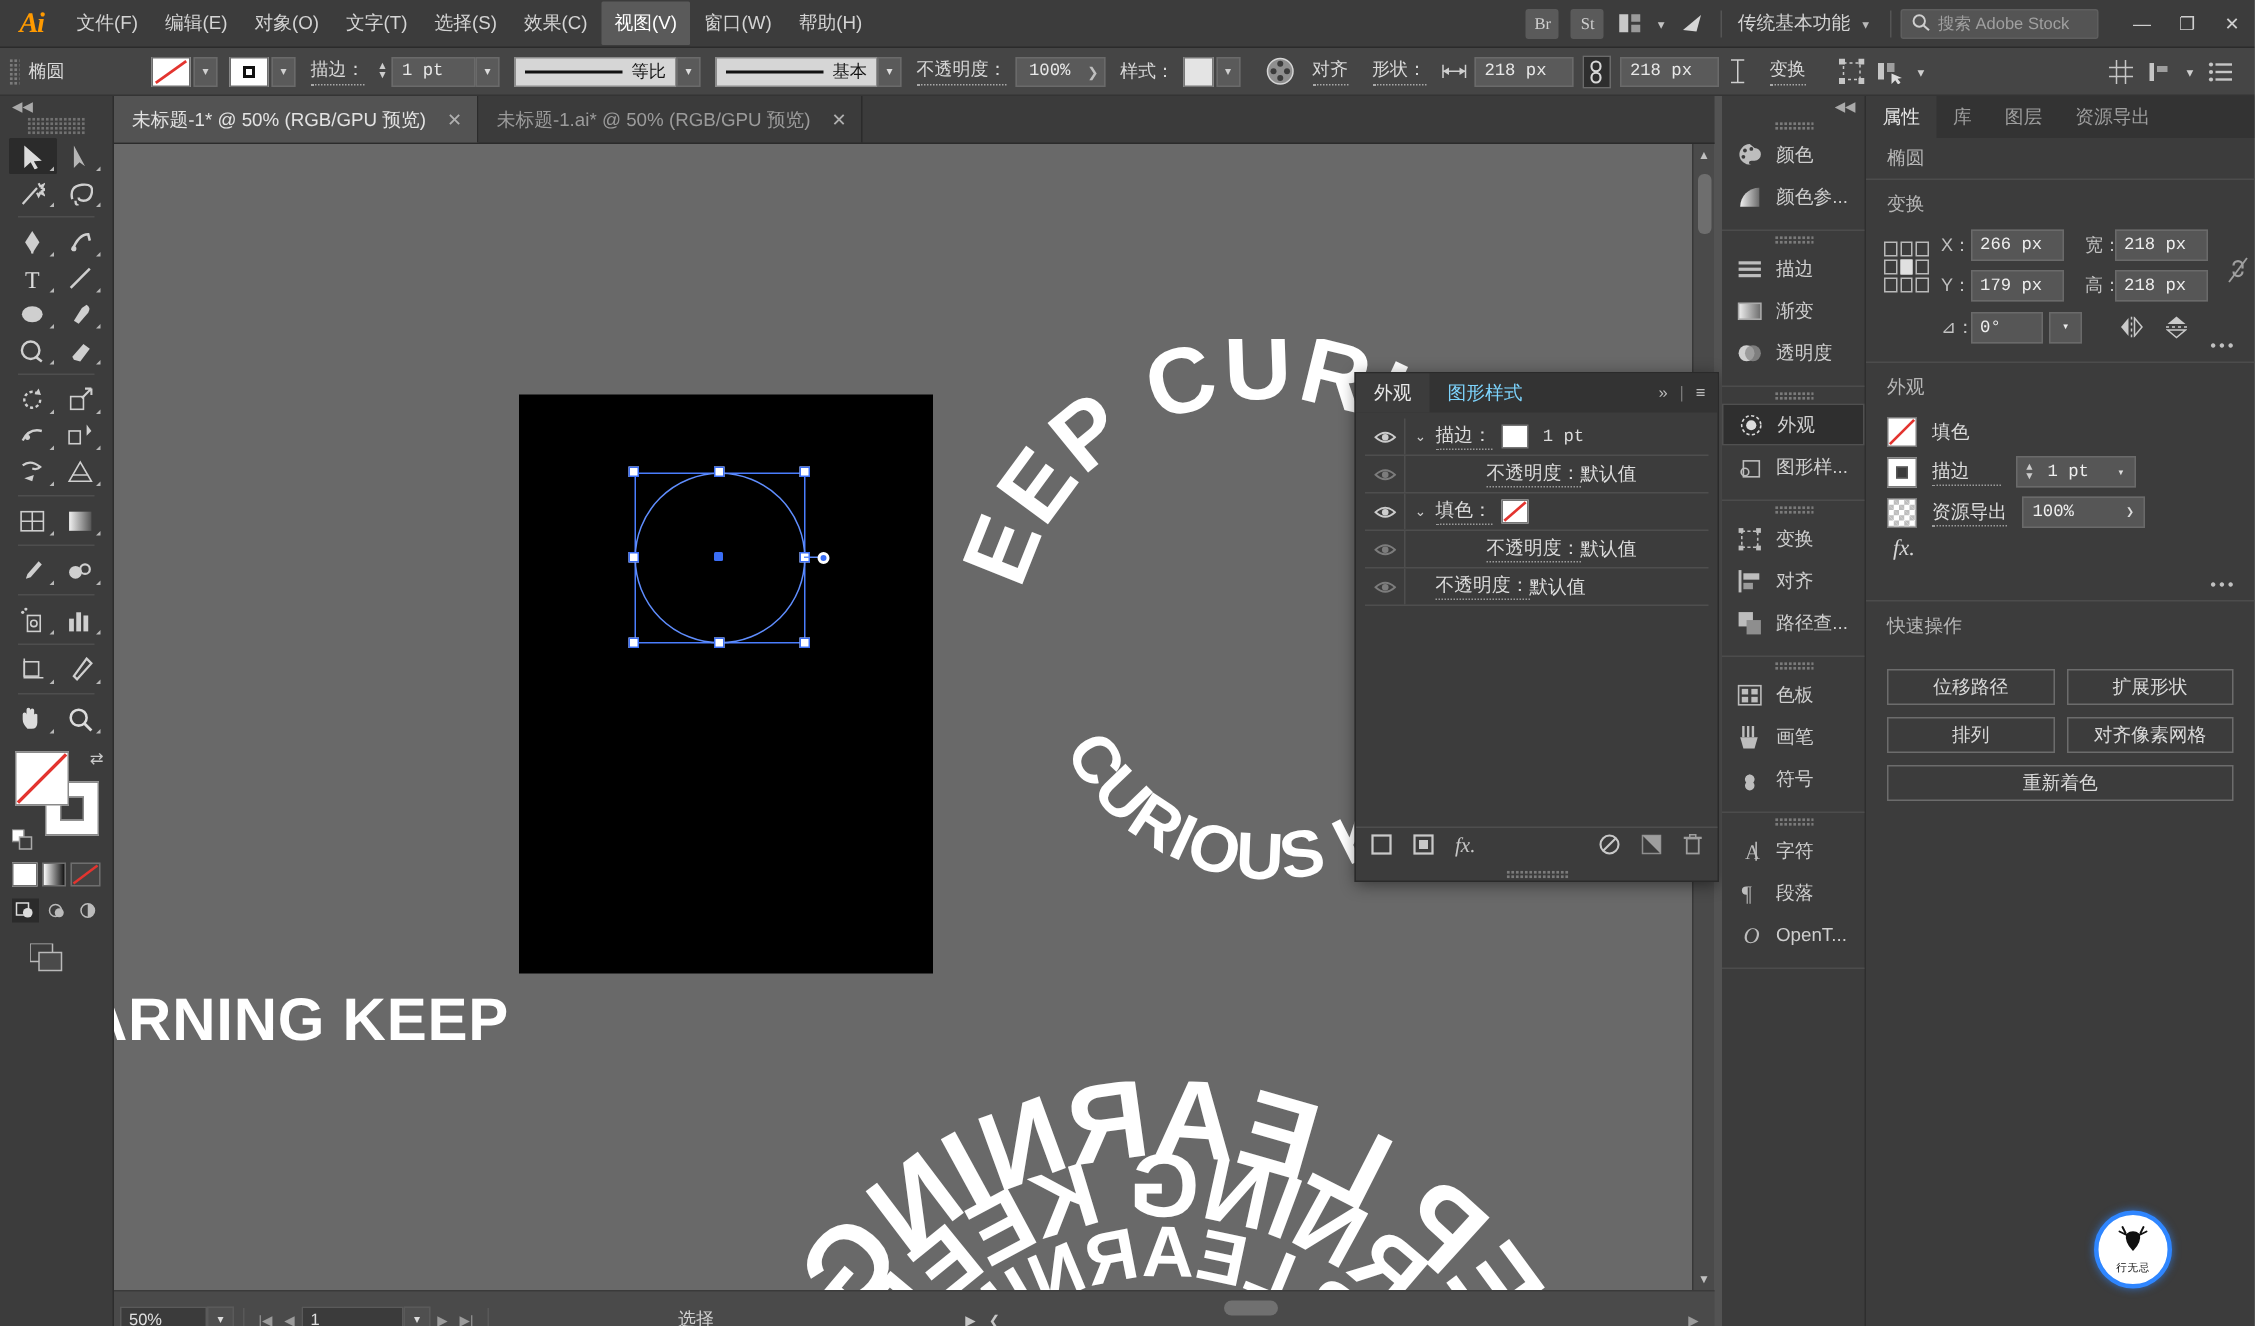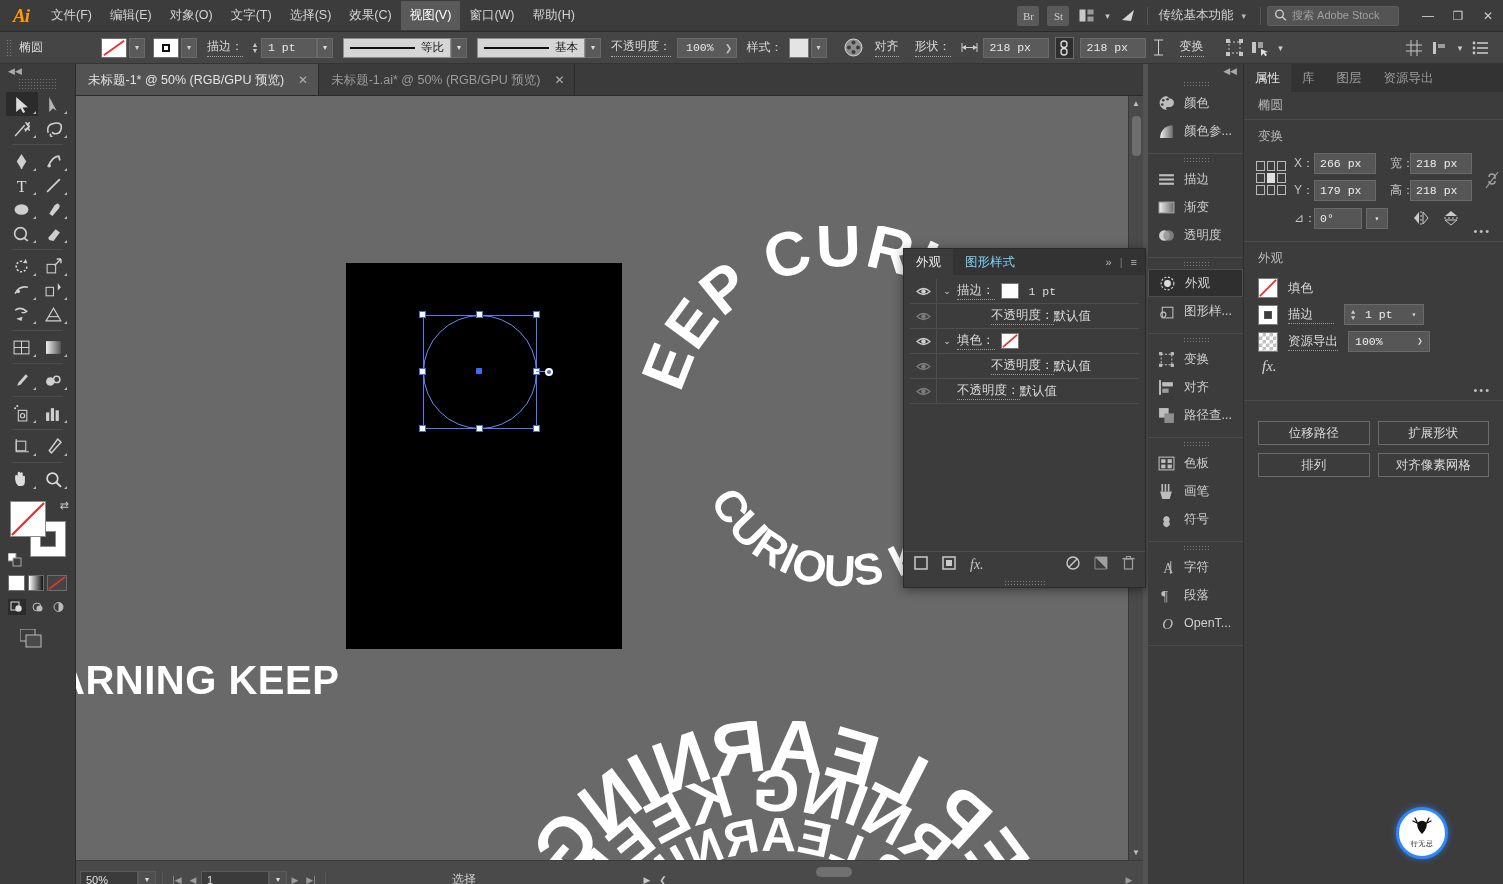--- a/index.html
+++ b/index.html
@@ -1497,25 +1497,27 @@
           <span style="width:18px;text-align:center;font-size:9px;color:#ddd">❯</span>
         </span>
       </div>
       <div class="ap2-row">
         <span style="font-family:'Liberation Serif',serif;font-style:italic;font-size:15px;color:#d6d6d6;padding-left:4px;">fx.</span>
       </div>
       <div class="dots">•••</div>
     </div>
 
     <div class="pr-sect" style="border-bottom:none;">
+      <div class="pr-title">快速操作</div>
       <div class="qa-grid" id="qa-grid">
           <div class="qa-btn">位移路径</div>
           <div class="qa-btn">扩展形状</div>
           <div class="qa-btn">排列</div>
           <div class="qa-btn">对齐像素网格</div>
+          <div class="qa-btn full">重新着色</div>
         </div>
     </div>
   </div>
 
   <div class="wmk">
     <div class="deer">
       <svg width="26" height="20" viewBox="0 0 26 20">
           <path d="M6 1 L8 5 M4 4 L8 6 M20 1 L18 5 M22 4 L18 6 M9 6 Q13 3 17 6 Q18 11 13 16 Q8 11 9 6 Z" fill="#111" stroke="#111" stroke-width="1.3" stroke-linecap="round"></path>
         </svg>
     </div>

